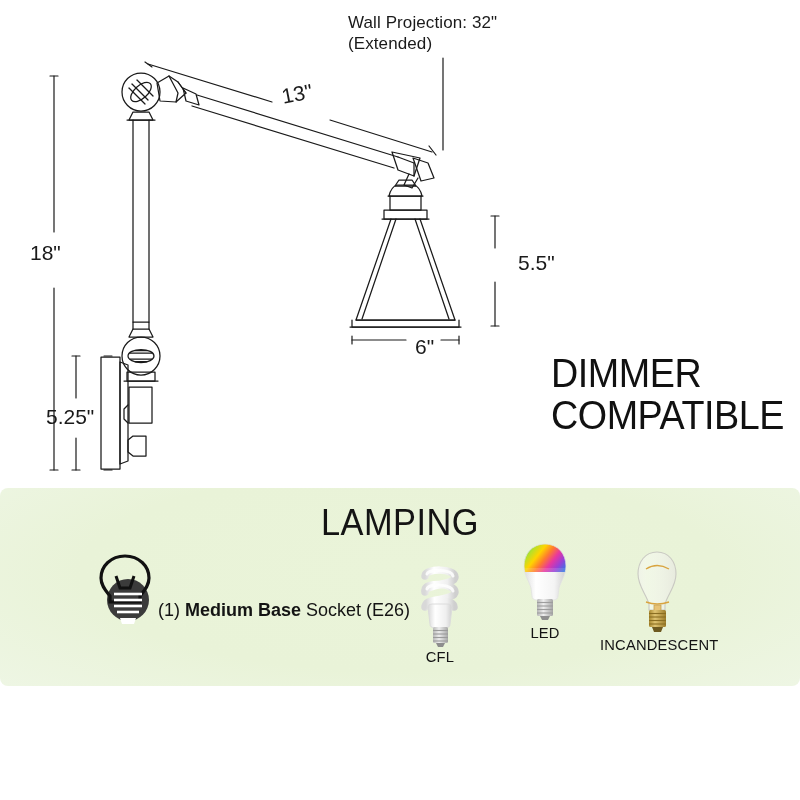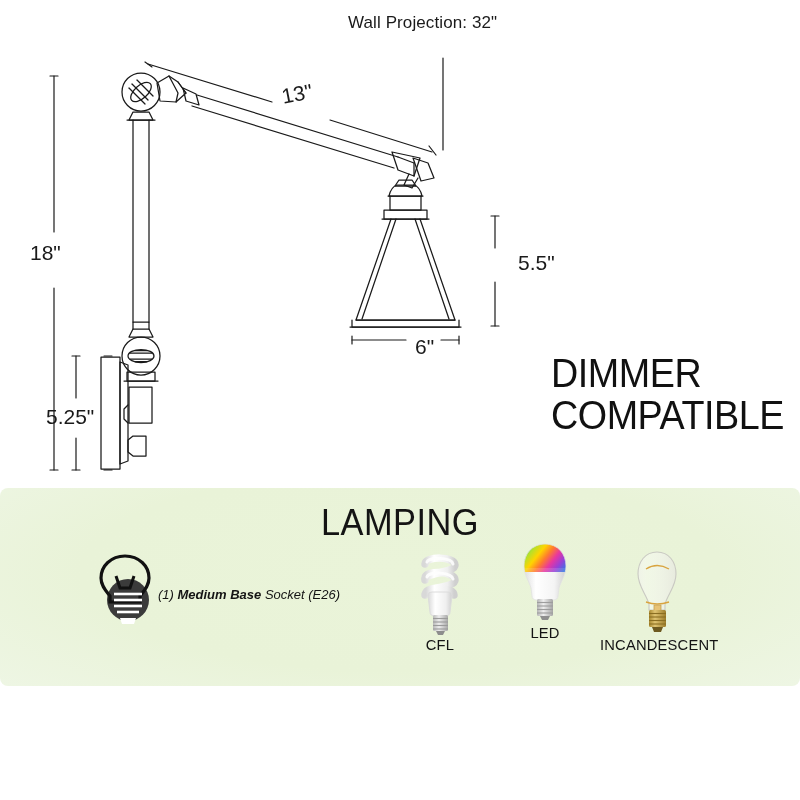--- a/index.html
+++ b/index.html
@@ -59,32 +59,32 @@
   }
   #lamping-title {
     position:absolute; left:0; top:14px; width:800px; text-align:center;
     font-size:37px; letter-spacing:.5px; color:#141414;
     transform: scaleX(0.93);
     transform-origin: center top;
   }
 
   
   #socket-info {
-    position:absolute; left:158px; top:97px;
-    font-size:13px; color:#141414; line-height:1.48;font-style:italic;
+    position:absolute; left:158px; top:109px;
+    font-size:18px; color:#141414; line-height:1.48;
   }
   #socket-info .bold { font-weight:700; }
 
   
   .bulb-col { position:absolute; text-align:center; width:110px; }
   .bulb-caption {
     font-size:15.5px; color:#141414; letter-spacing:.2px;
     transform: scaleX(0.95); transform-origin:center top;
   }
-  #col-cfl  { left:385px; top:62px; }
+  #col-cfl  { left:385px; top:74px; }
   #col-led  { left:490px; top:50px; }
   #col-inc  { left:597px; top:62px; }
   #col-inc  { width:120px; }
   .bulb-art { height:86px; display:flex; align-items:flex-end; justify-content:center; }
 
   
   #badges { position:absolute; left:0; top:686px; width:800px; height:114px; background:#fff; }
 
   svg { display:block; }
 </style>
@@ -227,20 +227,21 @@
           <path d="M352 340 L406 340"></path>
           <path d="M441 340 L459 340"></path>
           <path d="M459 336 L459 344"></path>
         </g>
 
       </g>
     </svg>
 
     <div class="dim-text" id="wall-projection-label">
       <div>Wall Projection: 32"</div>
+      <div>(Extended)</div>
     </div>
     <div class="dim-text" id="label-18">18"</div>
     <div class="dim-text" id="label-525">5.25"</div>
     <div class="dim-text" id="label-13">13"</div>
     <div class="dim-text" id="label-55">5.5"</div>
     <div class="dim-text" id="label-6">6"</div>
 
     <div id="dimmer-block">
       <div>DIMMER</div>
       <div>COMPATIBLE</div>

